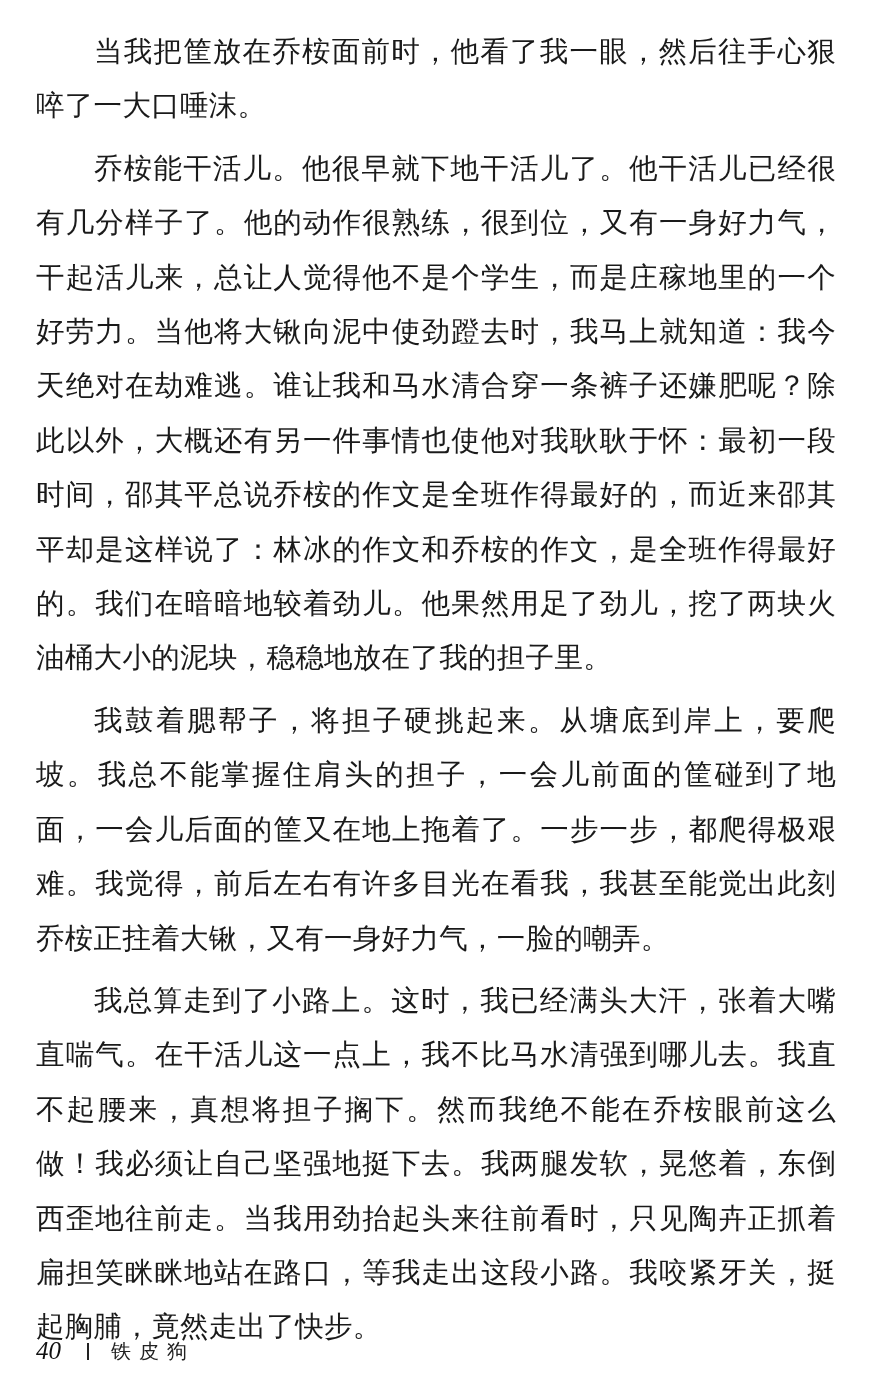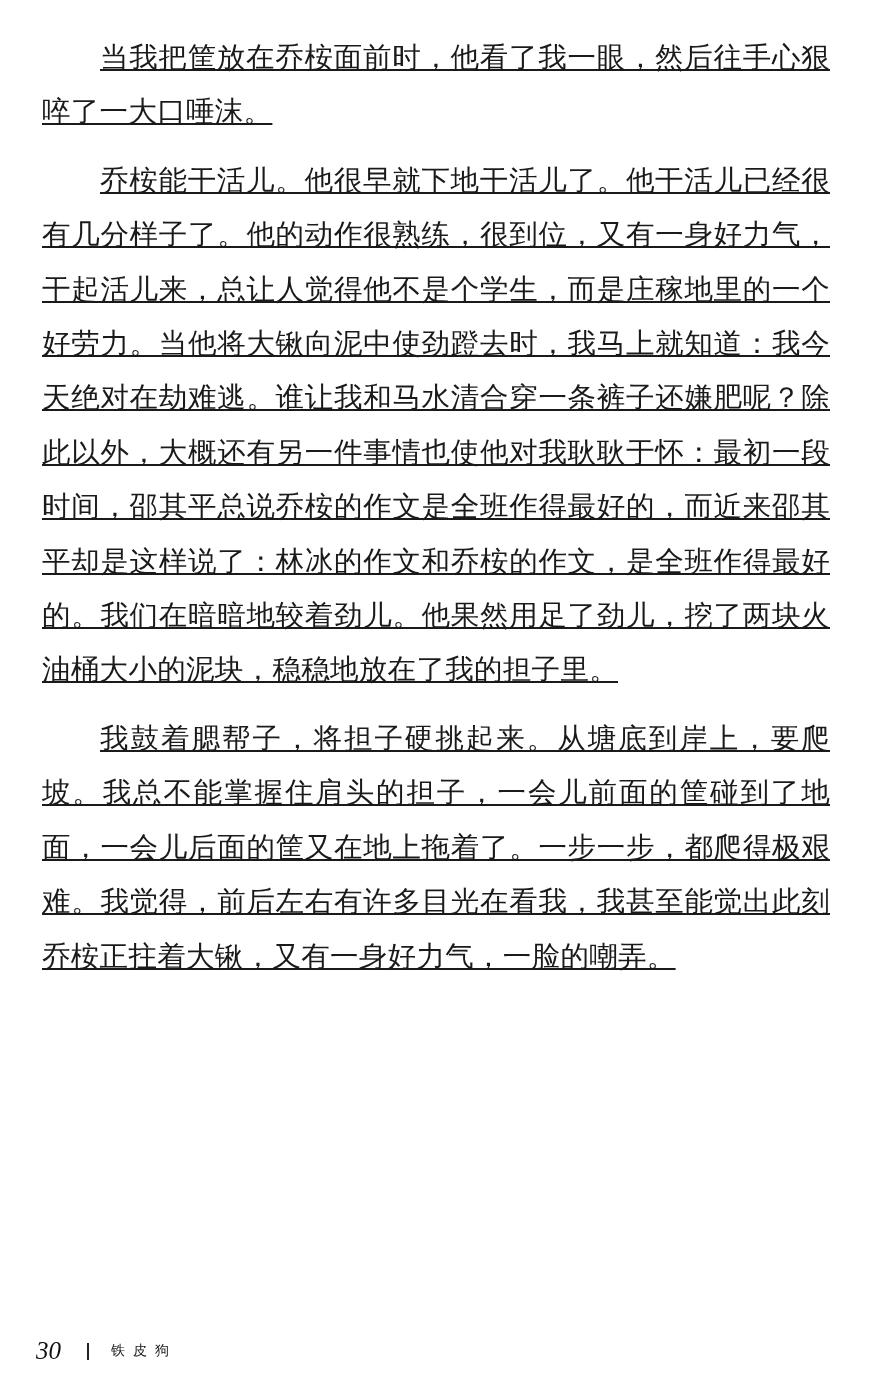--- a/index.html
+++ b/index.html
@@ -19,23 +19,22 @@
       left: 28px;
       top: 17px;
       width: 816px;
       font-family: "DejaVu Serif", "Liberation Serif", serif;
       font-size: 28.5px;
       line-height: 54.4px;
       letter-spacing: 0.3px;
       text-align: justify;
     }
     .paragraph {
-      margin: 14px;
+      margin: 8px;
       text-indent: 58px;
-      text-decoration: underline;
     }
     .footer {
       position: absolute;
       left: 36px;
       top: 1333px;
       height: 36px;
       display: flex;
       align-items: center;
     }
     .page-number {
@@ -47,31 +46,32 @@
     .footer-divider {
       display: inline-block;
       width: 2px;
       height: 17px;
       background: #222;
       margin-left: 26px;
       margin-right: 22px;
     }
     .book-title {
       font-family: "DejaVu Sans", "Liberation Sans", sans-serif;
-      font-size: 14px;
+      font-size: 20px;
       letter-spacing: 8px;
       color: #222;
     }
   </style>
 </head>
 <body>
 
 <div class="page-body">
   <p class="paragraph">当我把筐放在乔桉面前时，他看了我一眼，然后往手心狠啐了一大口唾沫。</p>
   <p class="paragraph">乔桉能干活儿。他很早就下地干活儿了。他干活儿已经很有几分样子了。他的动作很熟练，很到位，又有一身好力气，干起活儿来，总让人觉得他不是个学生，而是庄稼地里的一个好劳力。当他将大锹向泥中使劲蹬去时，我马上就知道：我今天绝对在劫难逃。谁让我和马水清合穿一条裤子还嫌肥呢？除此以外，大概还有另一件事情也使他对我耿耿于怀：最初一段时间，邵其平总说乔桉的作文是全班作得最好的，而近来邵其平却是这样说了：林冰的作文和乔桉的作文，是全班作得最好的。我们在暗暗地较着劲儿。他果然用足了劲儿，挖了两块火油桶大小的泥块，稳稳地放在了我的担子里。</p>
   <p class="paragraph">我鼓着腮帮子，将担子硬挑起来。从塘底到岸上，要爬坡。我总不能掌握住肩头的担子，一会儿前面的筐碰到了地面，一会儿后面的筐又在地上拖着了。一步一步，都爬得极艰难。我觉得，前后左右有许多目光在看我，我甚至能觉出此刻乔桉正拄着大锹，又有一身好力气，一脸的嘲弄。</p>
+  <p class="paragraph">我总算走到了小路上。这时，我已经满头大汗，张着大嘴直喘气。在干活儿这一点上，我不比马水清强到哪儿去。我直不起腰来，真想将担子搁下。然而我绝不能在乔桉眼前这么做！我必须让自己坚强地挺下去。我两腿发软，晃悠着，东倒西歪地往前走。当我用劲抬起头来往前看时，只见陶卉正抓着扁担笑眯眯地站在路口，等我走出这段小路。我咬紧牙关，挺起胸脯，竟然走出了快步。</p>
 </div>
 
 <div class="footer">
-  <span class="page-number">30</span>
+  <span class="page-number">40</span>
   <span class="footer-divider"></span>
   <span class="book-title">铁皮狗</span>
 </div>
 
 </body></html>

